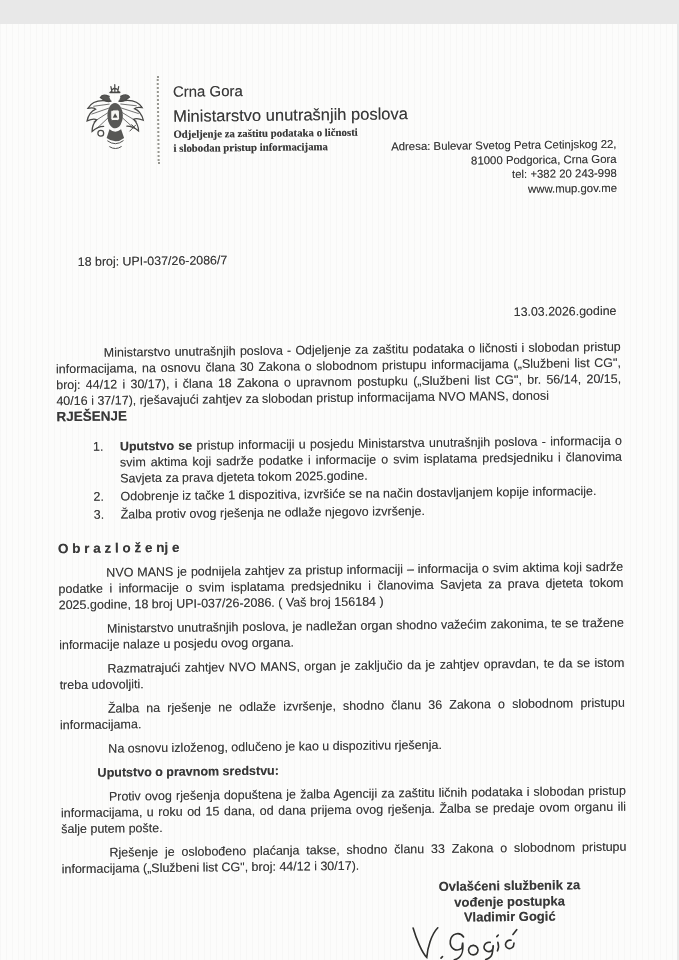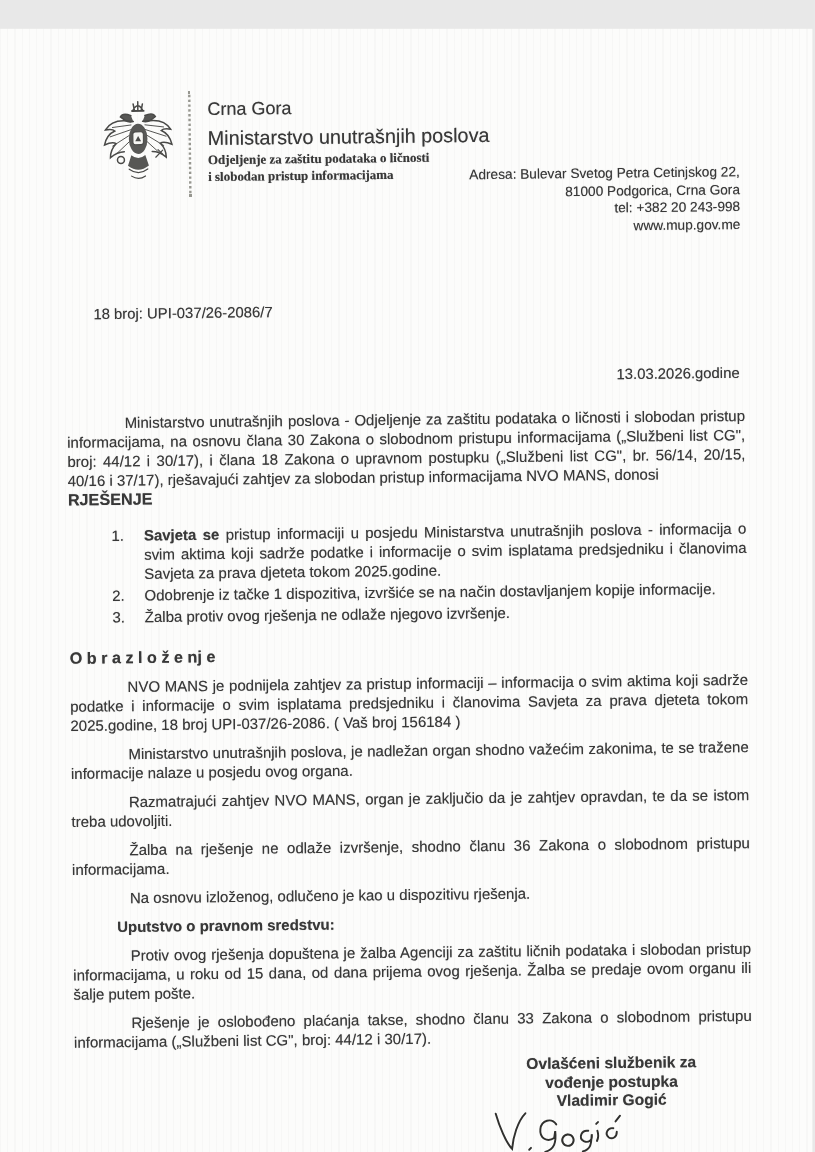--- a/index.html
+++ b/index.html
@@ -90,21 +90,21 @@
     <div class="doc-date">13.03.2026.godine</div>
 
     <div class="doc-body">
       <p class="indent">Ministarstvo unutrašnjih poslova - Odjeljenje za zaštitu podataka o ličnosti i slobodan pristup informacijama, na osnovu člana 30 Zakona o slobodnom pristupu informacijama („Službeni list CG", broj: 44/12 i 30/17), i člana 18 Zakona o upravnom postupku („Službeni list CG", br. 56/14, 20/15, 40/16 i 37/17), rješavajući zahtjev za slobodan pristup informacijama NVO MANS, donosi</p>
 
       <p class="center-title">RJEŠENJE</p>
 
       <ol class="decision">
         <li>
           <span class="num">1.</span>
-          <b>Savjeta se</b><span> pristup informaciji u posjedu Ministarstva unutrašnjih poslova - informacija o svim aktima koji sadrže podatke i informacije o svim isplatama predsjedniku i članovima Savjeta za prava djeteta tokom 2025.godine.</span>
+          <b>Uputstvo se</b><span> pristup informaciji u posjedu Ministarstva unutrašnjih poslova - informacija o svim aktima koji sadrže podatke i informacije o svim isplatama predsjedniku i članovima Savjeta za prava djeteta tokom 2025.godine.</span>
         </li>
         <li>
           <span class="num">2.</span>
           <span>Odobrenje iz tačke 1 dispozitiva, izvršiće se na način dostavljanjem kopije informacije.</span>
         </li>
         <li>
           <span class="num">3.</span>
           <span>Žalba protiv ovog rješenja ne odlaže njegovo izvršenje.</span>
         </li>
       </ol>

